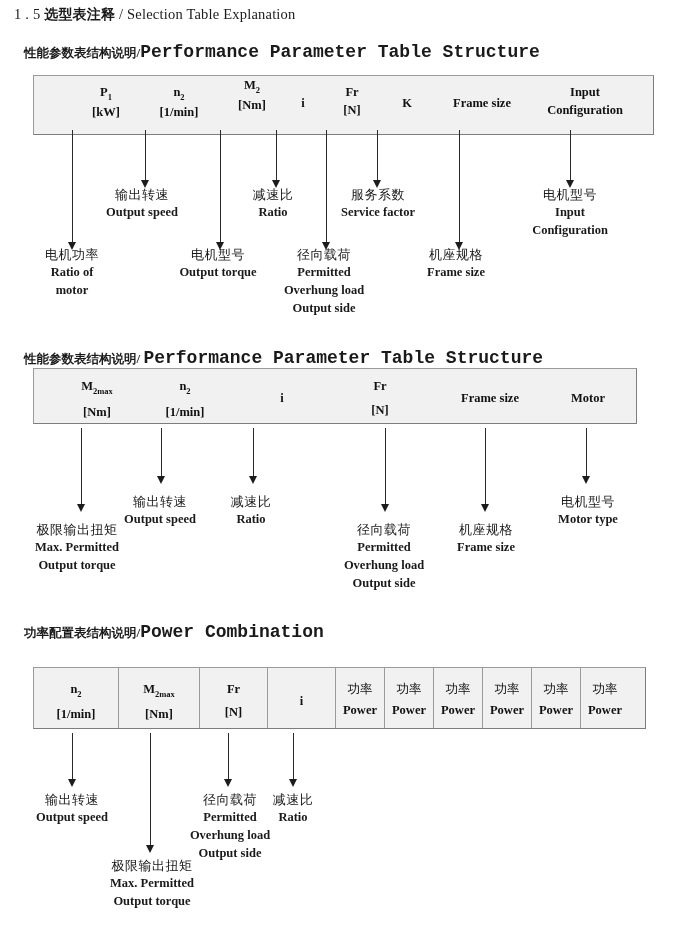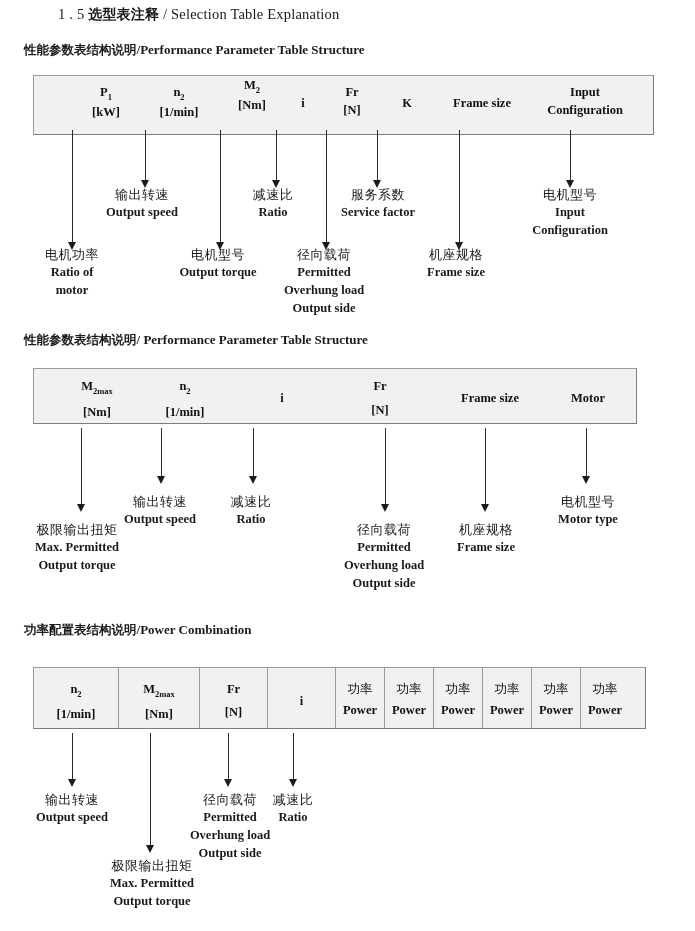--- a/index.html
+++ b/index.html
@@ -16,44 +16,43 @@
     overflow: hidden;
   }
   .abs { position: absolute; }
 
   
   .doc-title {
     left: 14px; top: 6px;
     font-size: 14.5px;
     letter-spacing: 0.2px;
     white-space: nowrap;
-    margin-left: 44px;
   }
   .doc-title .num { font-family: "Liberation Serif", serif; }
   .doc-title .cn {
     font-family: "DejaVu Sans", sans-serif;
     font-weight: bold;
     font-size: 14px;
   }
   .doc-title .en { font-family: "Liberation Serif", serif; font-size: 14.5px; }
 
   .sec-head {
     font-size: 13px;
     white-space: nowrap;
   }
   .sec-head .cn {
     font-family: "DejaVu Sans", sans-serif;
     font-weight: bold;
     font-size: 12.5px;
   }
   .sec-head .sl { font-family: "Liberation Serif", serif; font-weight: bold; }
   .sec-head .en {
-    font-family: Liberation Serif, serif;
+    font-family: Liberation Mono, monospace;
     font-weight: bold;
-    font-size: 13px;
+    font-size: 18px;
   }
 
   
   .tbl {
     box-sizing: border-box;
     background: #f1f1f1;
     border: 1px solid #9a9a9a;
     border-right-color: #7d7d7d;
     border-bottom-color: #7d7d7d;
   }
@@ -231,21 +230,21 @@
 <div class="note" style="left:410px; top:246px; width:92px;">
   <span class="cn">机座规格</span>
   <span class="en">Frame size</span>
 </div>
 <div class="note" style="left:519px; top:186px; width:102px;">
   <span class="cn">电机型号</span>
   <span class="en">Input</span>
   <span class="en">Configuration</span>
 </div>
 
-<div class="abs sec-head" style="left:24px; top:332px;">
+<div class="abs sec-head" style="left:24px; top:348px;">
   <span class="cn">性能参数表结构说明</span><span class="sl">/</span> <span class="en">Performance Parameter Table Structure</span>
 </div>
 
 <div class="abs tbl" style="left:33px; top:368px; width:604px; height:56px;">
   <div class="cellwrap">
     <div class="cell" style="left:28px; top:8px; width:70px;">
       <div><span>M</span><sub>2max</sub></div>
       <div style="margin-top:6px;">[Nm]</div>
     </div>
     <div class="cell" style="left:116px; top:8px; width:70px;">

